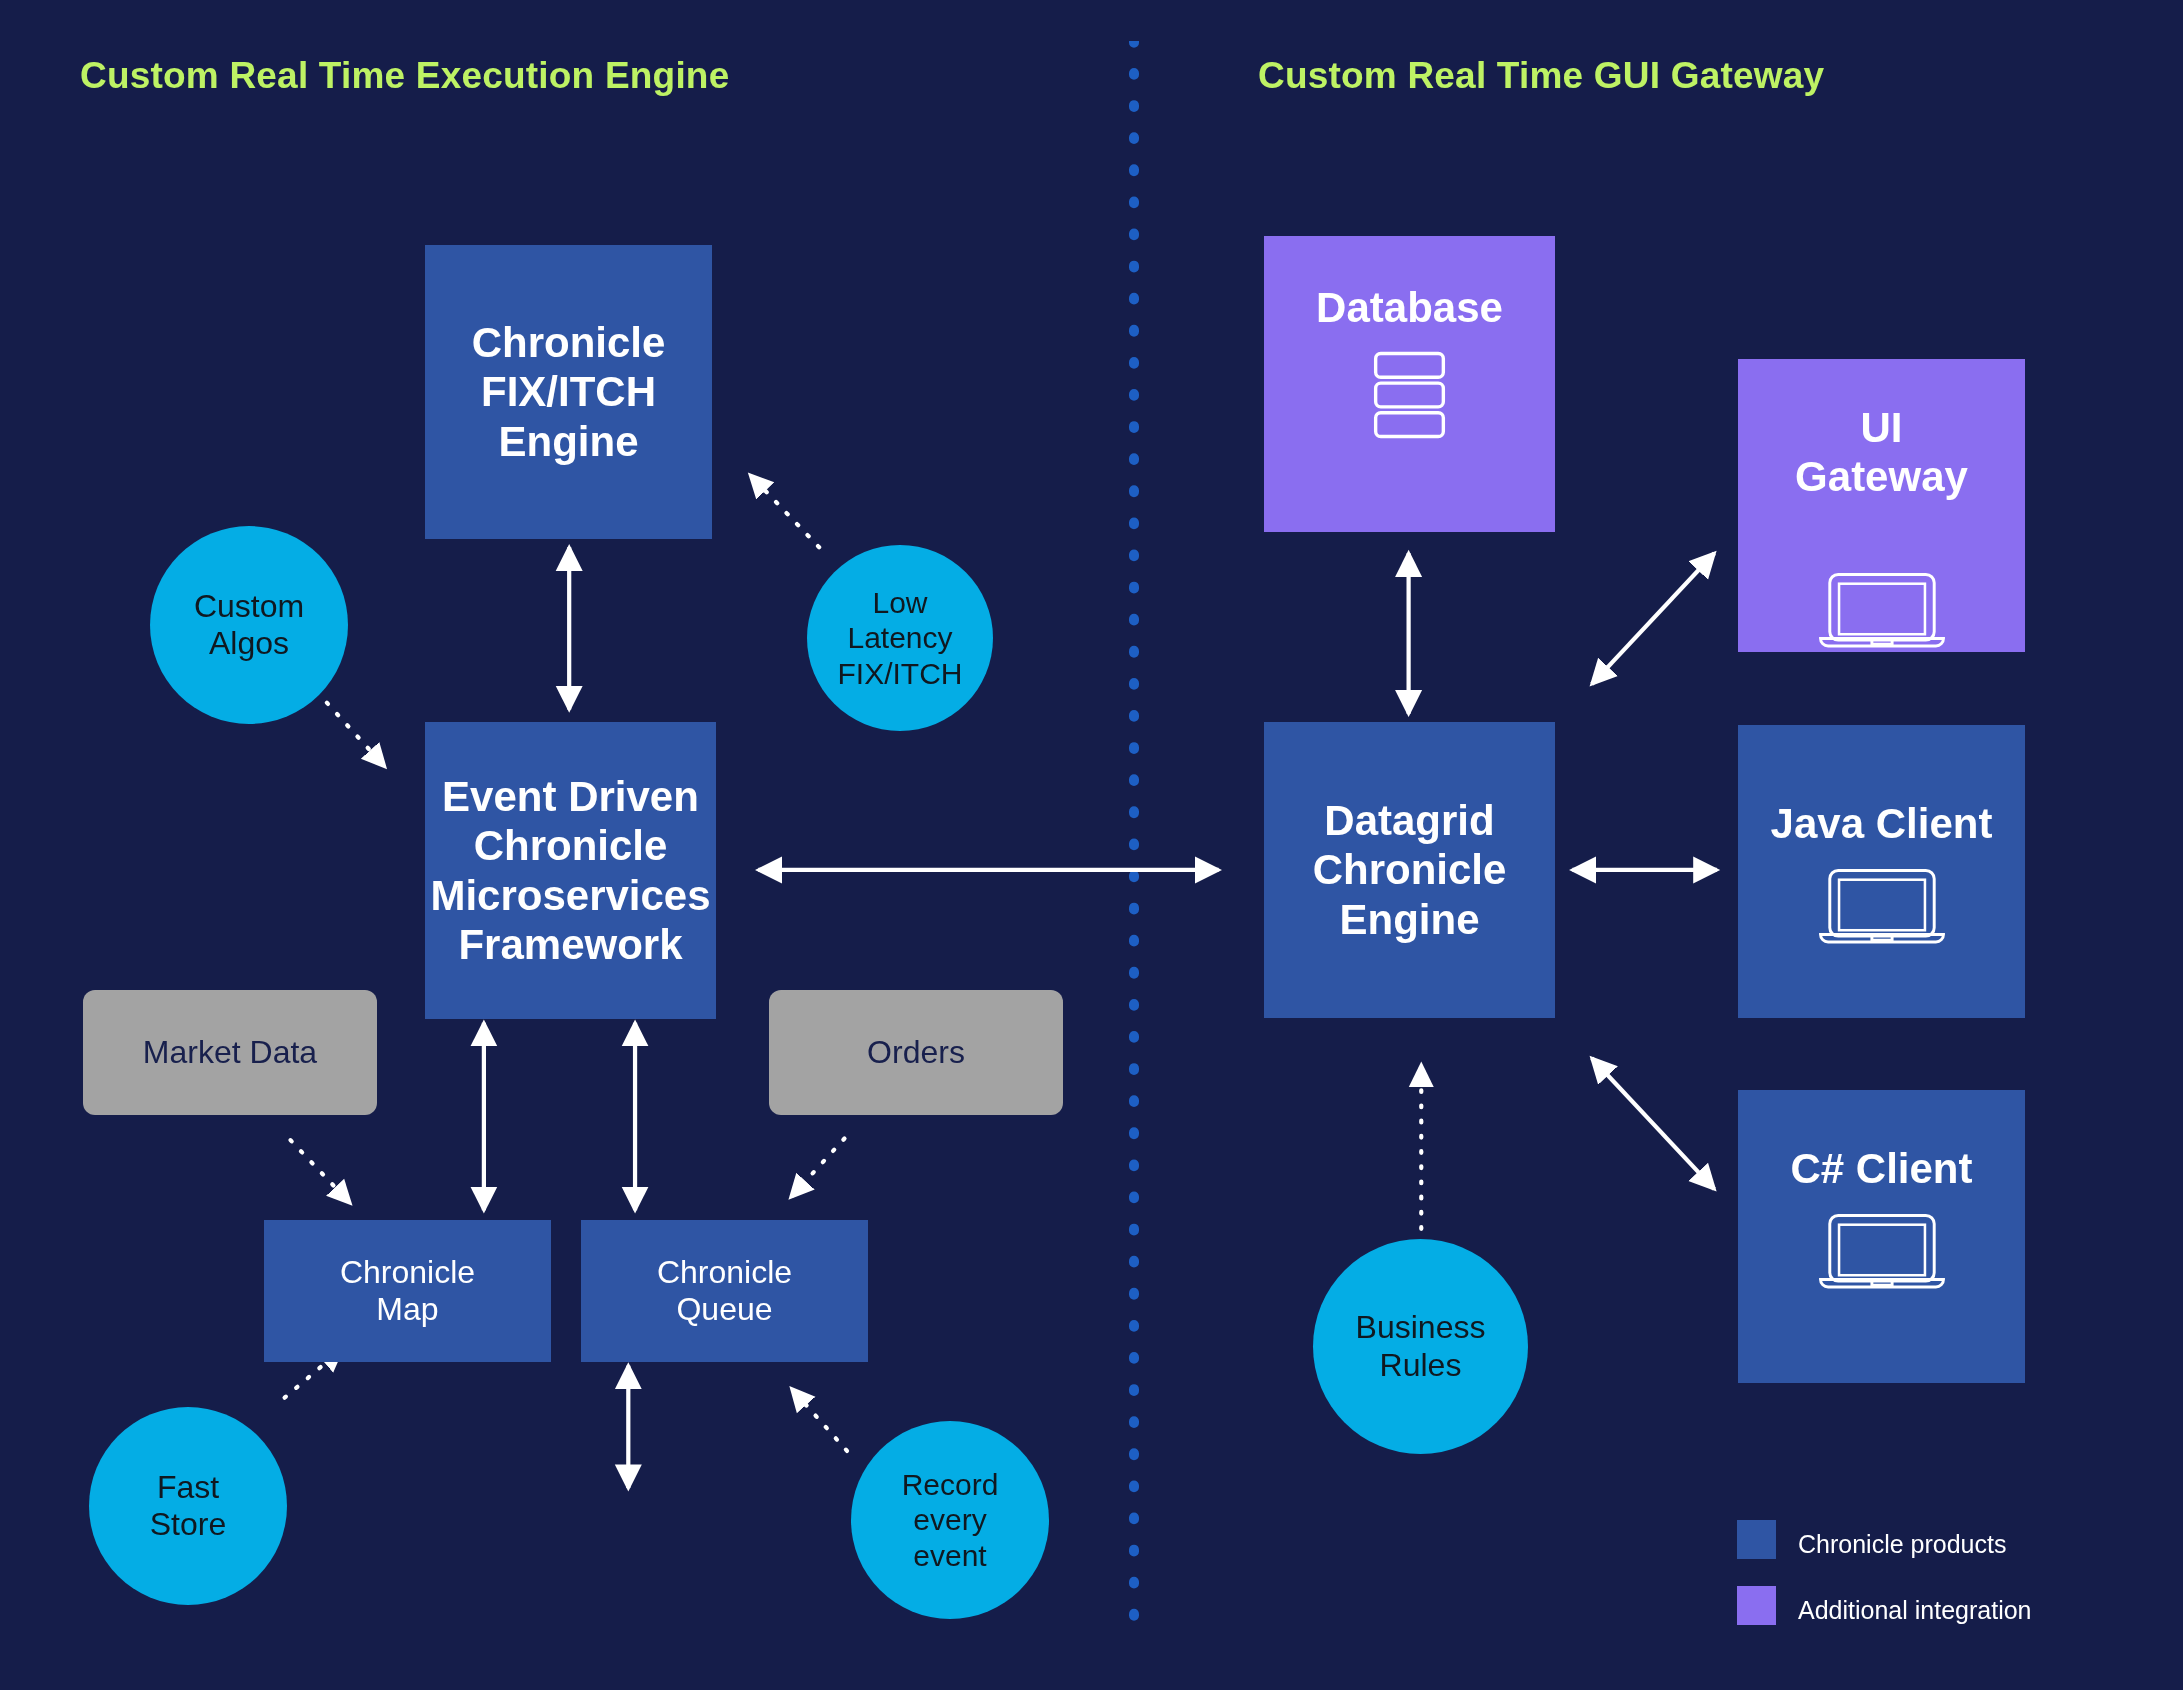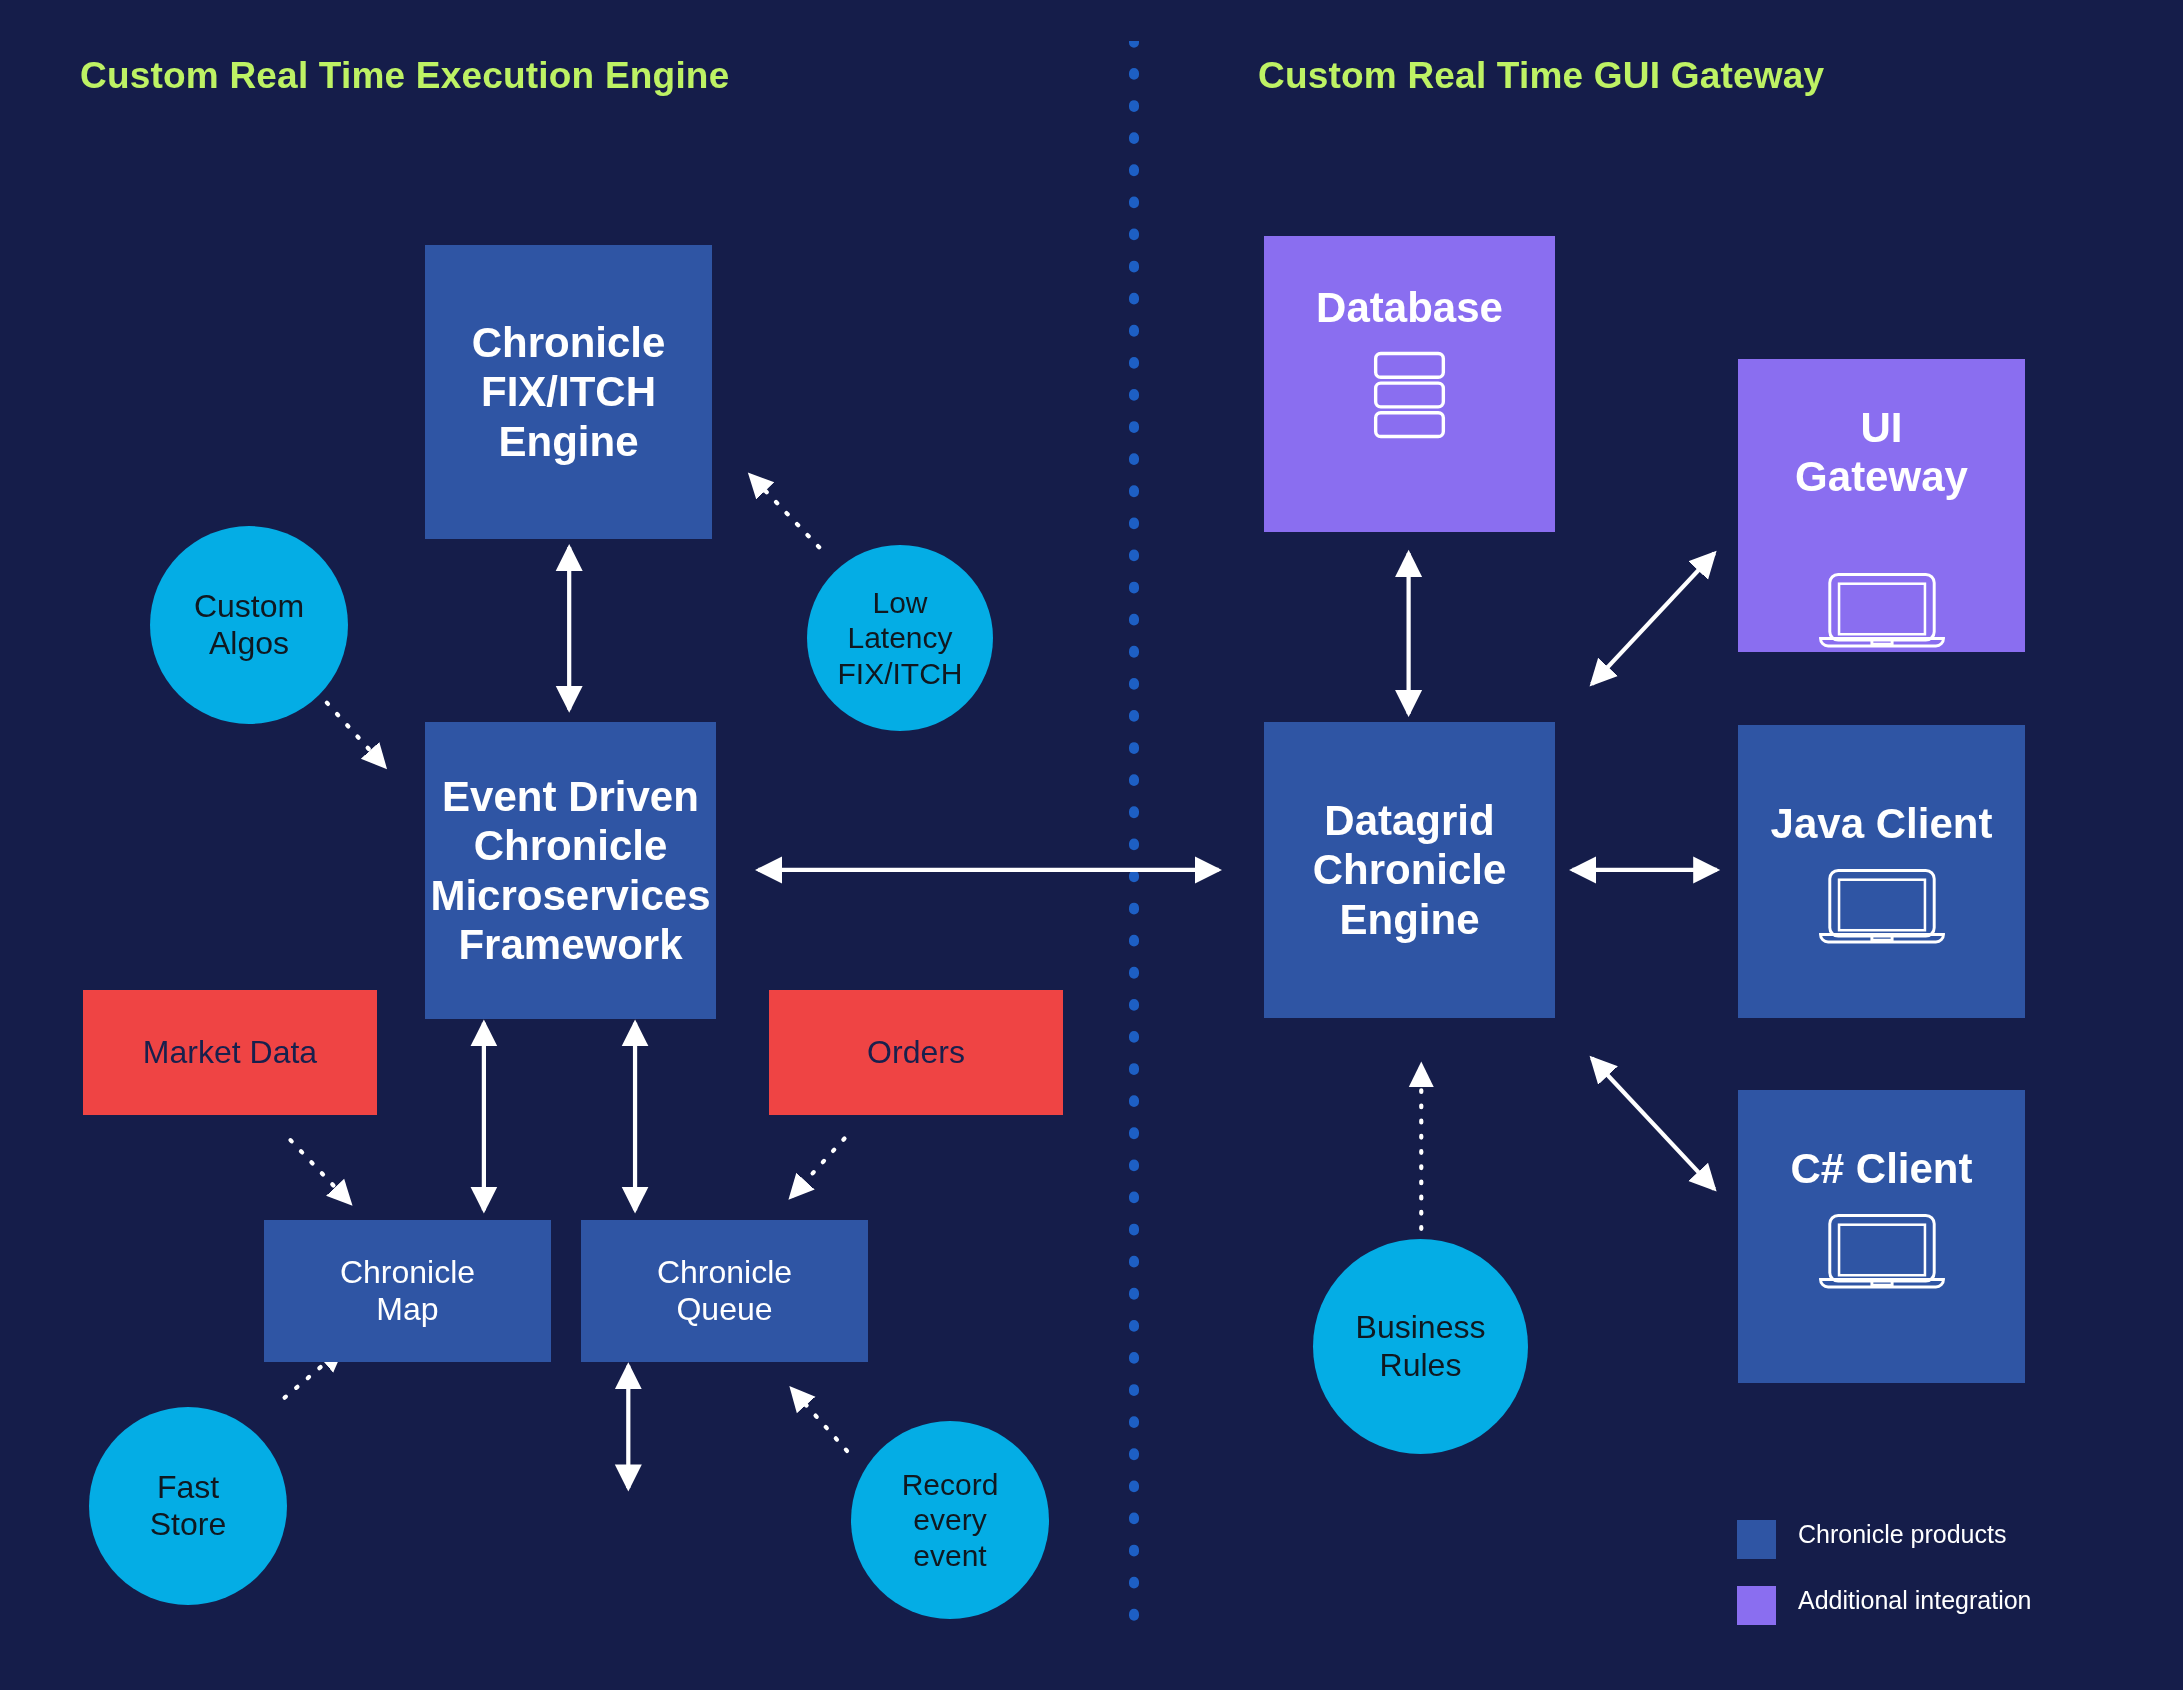--- a/index.html
+++ b/index.html
@@ -40,21 +40,21 @@
     box-sizing: border-box;
   }
   .node .label {
     line-height: 1.17;
     white-space: pre-line;
   }
 
   
   .rect-chronicle { background: #2f55a4; color: #ffffff; }
   .rect-integration { background: #8a6ef0; color: #ffffff; }
-  .rect-data { background: #ef4444; color: #18204d; }
+  .rect-data { background: #a3a3a3; color: #18204d; border-radius: 12px; }
 
   .circle-node {
     border-radius: 50%;
     background: #04ade5;
     color: #101820;
   }
 
   .node-lg .label { font-size: 42px; font-weight: bold; }
   .node-md .label { font-size: 32px; }
   .node-sm .label { font-size: 30px; }
@@ -86,21 +86,21 @@
   #legend {
     position: absolute;
     left: 1737px;
     top: 1520px;
     display: flex;
     flex-direction: column;
     gap: 27px;
   }
   .legend-row {
     display: flex;
-    align-items: flex-start;
+    align-items: flex-end;
     gap: 22px;
   }
   .legend-swatch {
     width: 39px;
     height: 39px;
   }
   .legend-label {
     color: #ffffff;
     font-size: 25px;
     white-space: nowrap;

